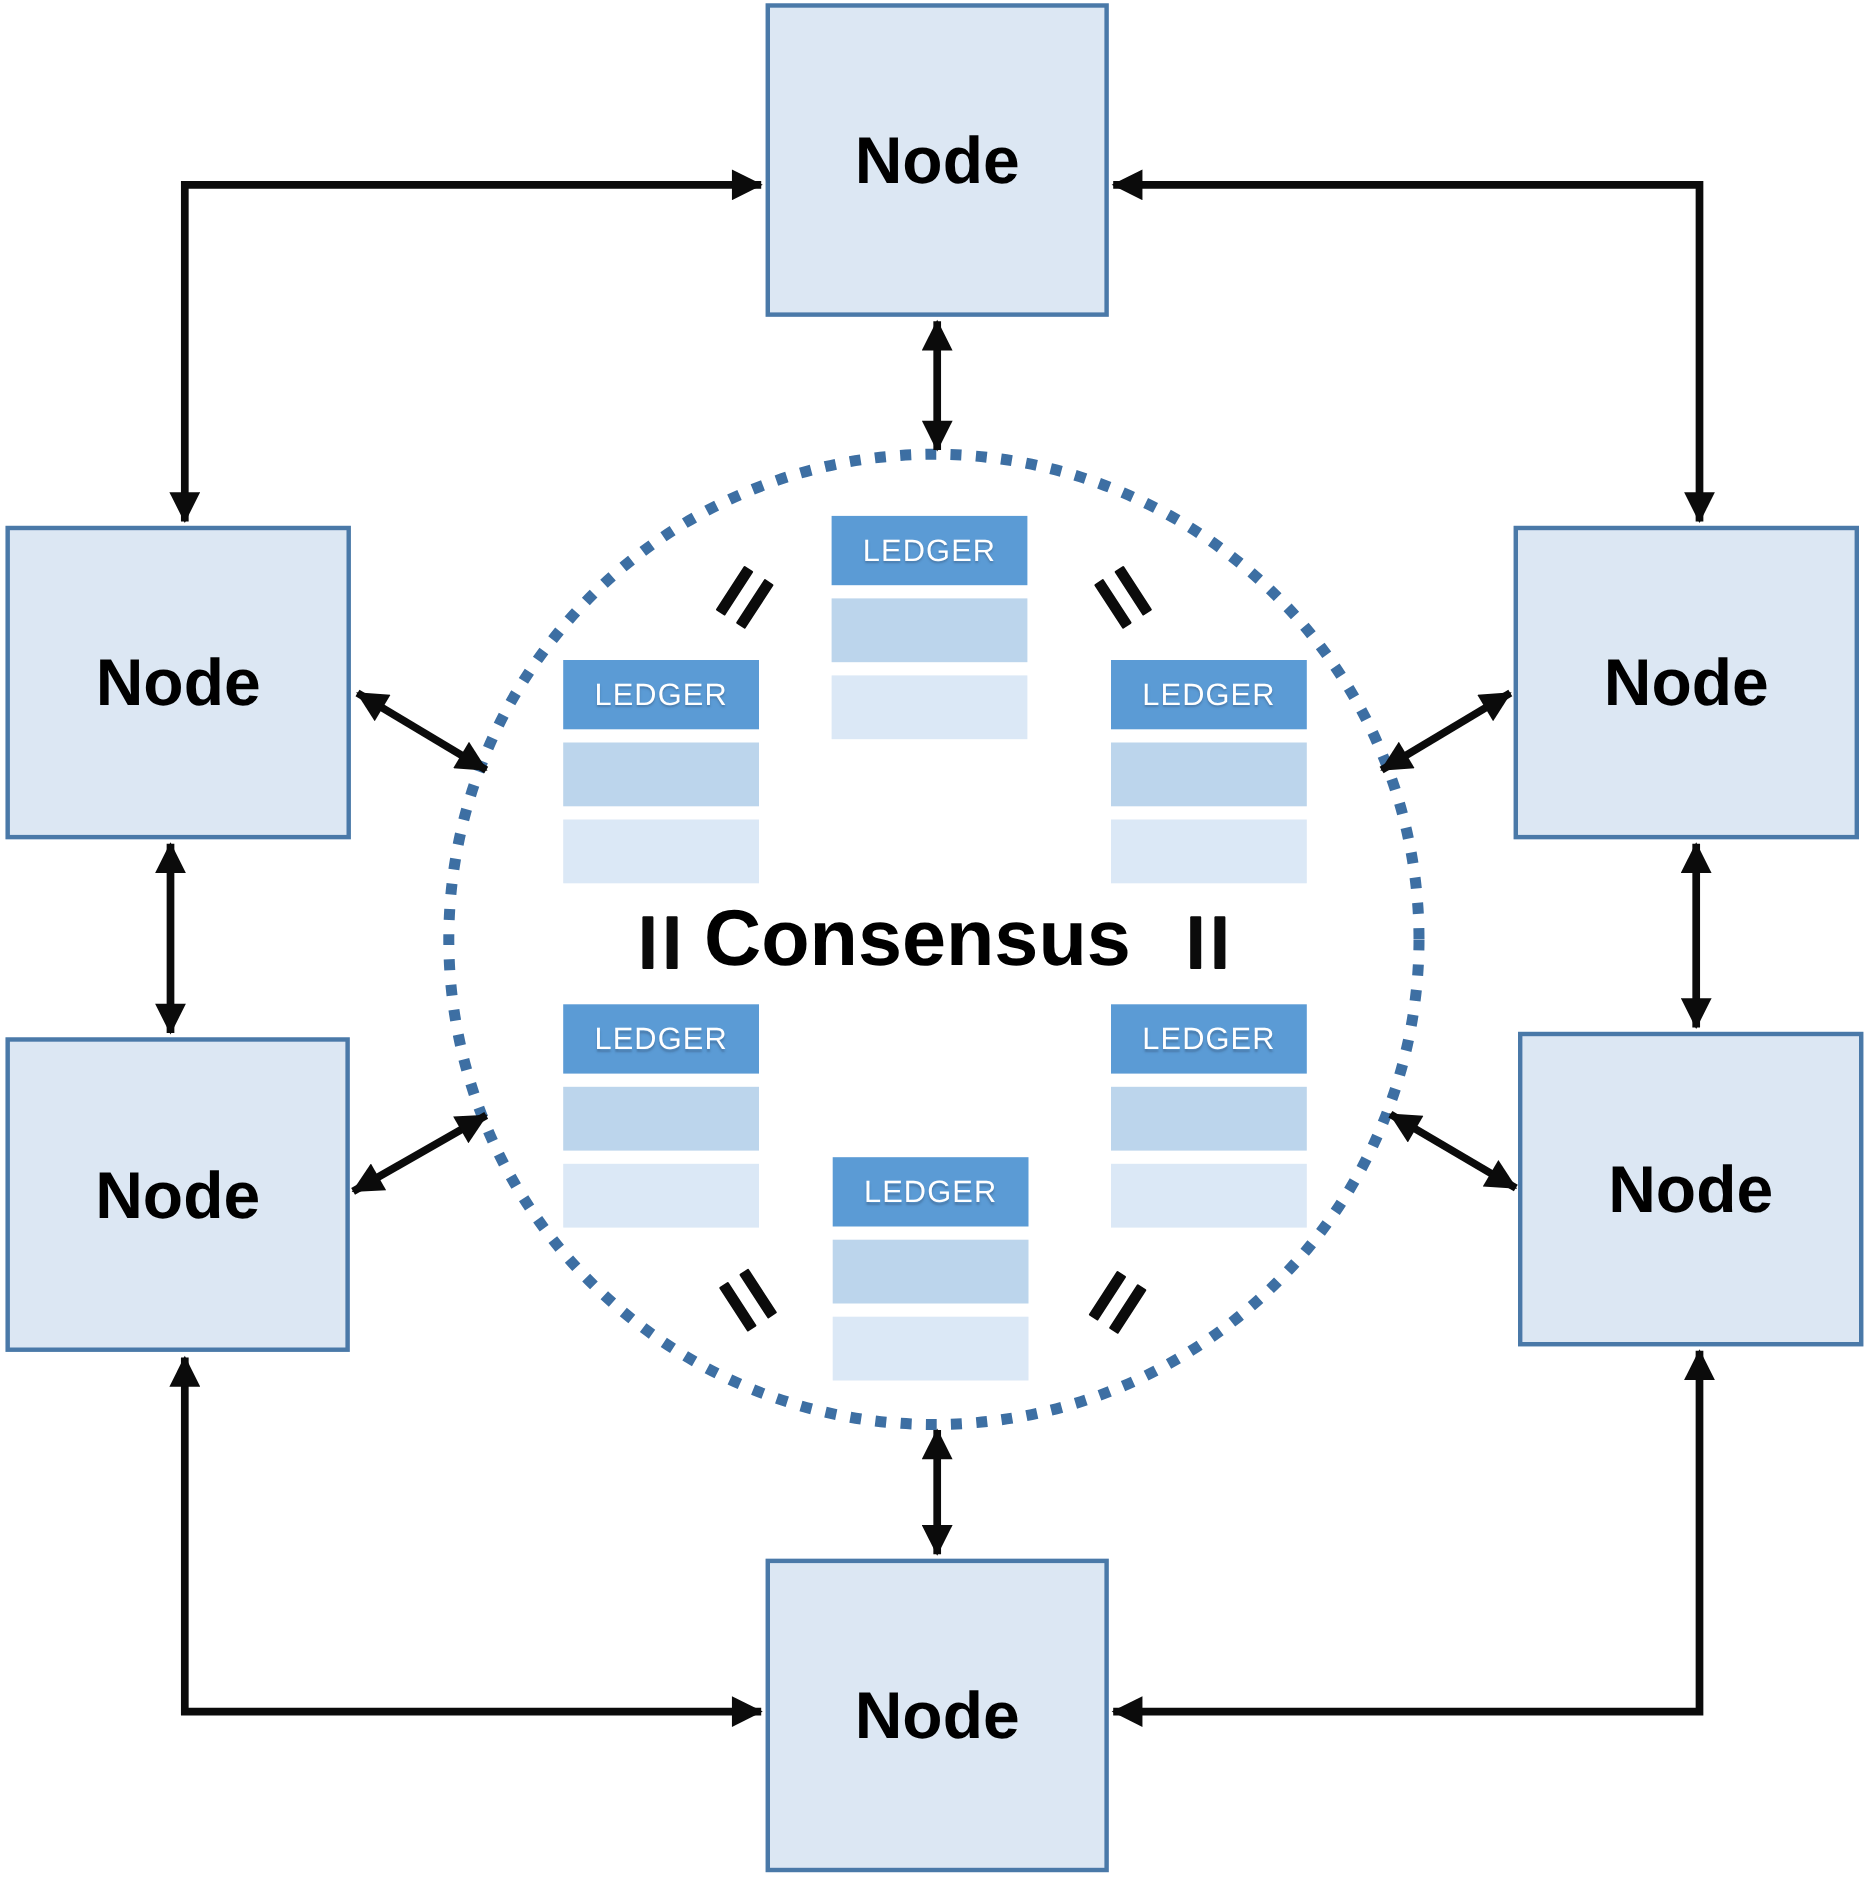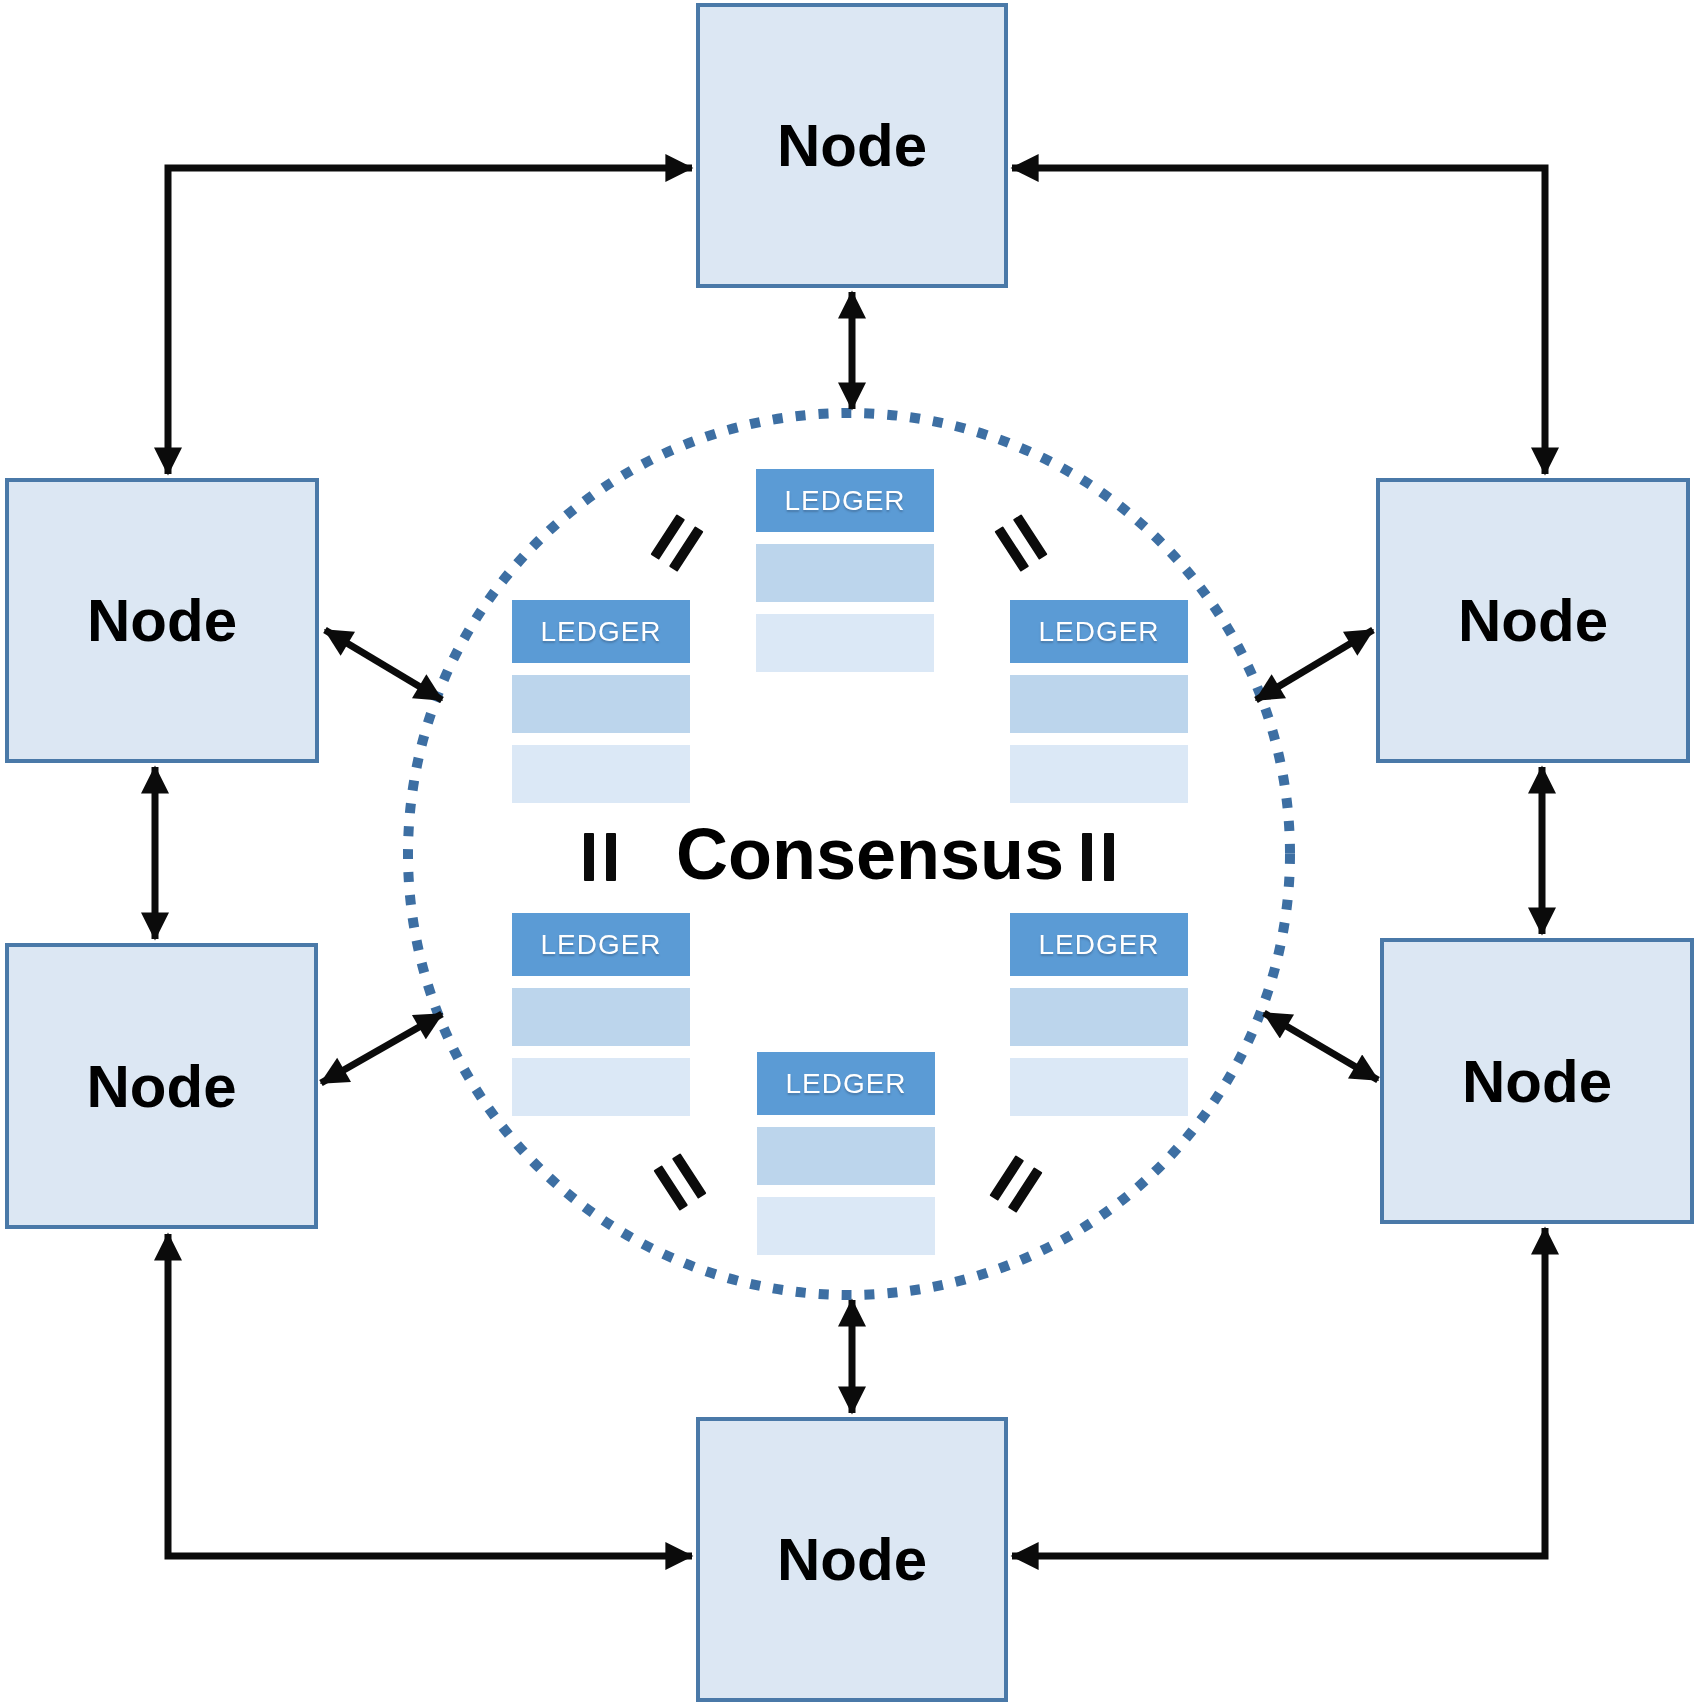--- a/index.html
+++ b/index.html
@@ -45,21 +45,21 @@
     display:flex;align-items:center;justify-content:center;
     font-size:28px;font-weight:400;letter-spacing:1px;
     text-shadow:0 2px 2px rgba(40,60,90,.35);
     box-sizing:border-box;
   }
   .ledger-row{width:178px;height:58px;margin-top:12px;}
   .row-med{background:var(--ledger-row-medium);}
   .row-light{background:var(--ledger-row-light);}
 
   .consensus{
-    position:absolute;left:870px;top:857px;
+    position:absolute;left:834px;top:857px;
     transform:translate(-50%,-54%);
     font-size:72px;font-weight:700;color:var(--text);
     white-space:nowrap;
   }
 
   .eq{
     position:absolute;
     display:flex;flex-direction:column;gap:12px;
   }
   .eq .bar{width:48px;height:10px;background:var(--arrow);border-radius:1px;}

